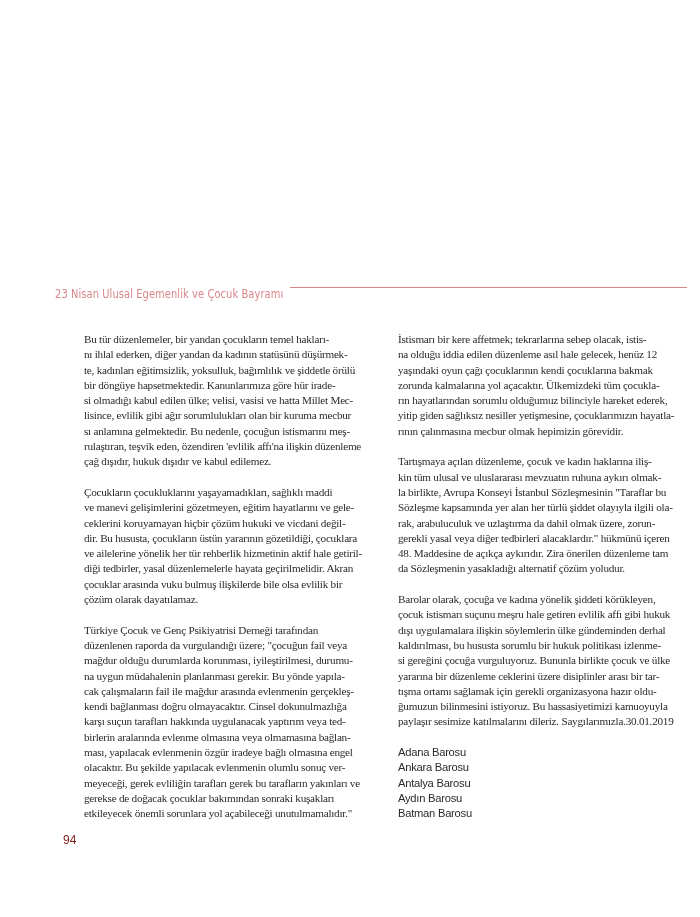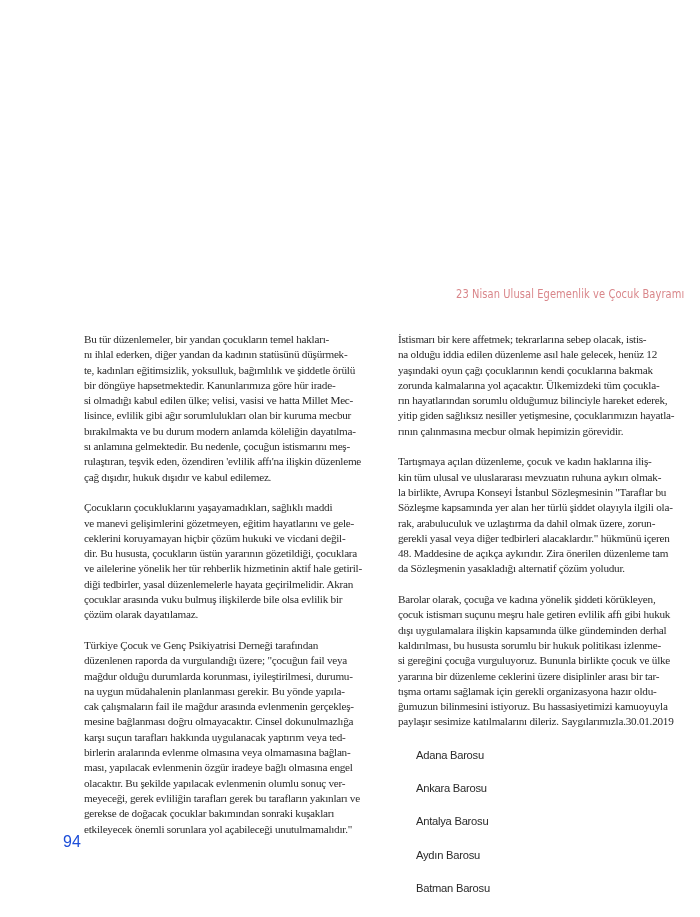--- a/index.html
+++ b/index.html
@@ -1,65 +1,64 @@
 <!DOCTYPE html>
 <html><head>
 <meta charset="utf-8">
 <style>
   html, body { margin: 0; padding: 0; background: #ffffff; }
   body { width: 700px; height: 917px; position: relative; overflow: hidden; font-family: "Liberation Sans", "DejaVu Sans", sans-serif; color: #2a2a2a; }
-  .header { position: absolute; left: 55px; top: 287px; width: 632px; height: 18px; display: flex; align-items: flex-end; flex-direction: column; }
+  .header { position: absolute; left: 55px; top: 287px; width: 632px; height: 18px; display: flex; align-items: flex-start; }
   .header-title { font-family: "DejaVu Sans", sans-serif; font-size: 11.5px; color: #d9868a; white-space: nowrap; letter-spacing: 0.1px; transform: scaleX(0.86); transform-origin: left center; margin-right: -34px; }
   .header-rule { flex: 1; height: 1px; background: #d9868a; margin-left: 4px; }
   .col { position: absolute; top: 332px; font-size: 11.2px; line-height: 15.3px; letter-spacing: -0.25px; text-align: left; }
   .col-left { left: 64px; width: 306px; }
   .col-right { left: 378px; width: 306px; }
   .para { margin: 0 0 15.3px 0; text-indent: 20px; }
   .line { display: block; white-space: nowrap; font-family: Liberation Serif, serif; }
-  .sig { margin: 18px; padding-left: 20px; }
-  .page-number { position: absolute; left: 63px; top: 833px; font-size: 16px; color: #1d4ed8; }
+  .sig { margin: 0; padding-left: 20px; }
+  .page-number { position: absolute; left: 63px; top: 833px; font-size: 12px; color: #7f1d1d; }
 </style>
 </head>
 <body>
 
 <div class="header">
   <span class="header-title">23 Nisan Ulusal Egemenlik ve Çocuk Bayramı</span>
   <span class="header-rule"></span>
 </div>
 
 <div class="col col-left" id="col-left">
     <p class="para">
       <span class="line">Bu tür düzenlemeler, bir yandan çocukların temel hakları-</span>
       <span class="line">nı ihlal ederken, diğer yandan da kadının statüsünü düşürmek-</span>
       <span class="line">te, kadınları eğitimsizlik, yoksulluk, bağımlılık ve şiddetle örülü</span>
       <span class="line">bir döngüye hapsetmektedir. Kanunlarımıza göre hür irade-</span>
       <span class="line">si olmadığı kabul edilen ülke; velisi, vasisi ve hatta Millet Mec-</span>
       <span class="line">lisince, evlilik gibi ağır sorumlulukları olan bir kuruma mecbur</span>
-      <span class="line">bırakılmakta ve bu durum modern anlamda köleliğin dayatılma-</span>
       <span class="line">sı anlamına gelmektedir. Bu nedenle, çocuğun istismarını meş-</span>
       <span class="line">rulaştıran, teşvik eden, özendiren 'evlilik affı'na ilişkin düzenleme</span>
       <span class="line">çağ dışıdır, hukuk dışıdır ve kabul edilemez.</span>
     </p>
     <p class="para">
       <span class="line">Çocukların çocukluklarını yaşayamadıkları, sağlıklı maddi</span>
       <span class="line">ve manevi gelişimlerini gözetmeyen, eğitim hayatlarını ve gele-</span>
       <span class="line">ceklerini koruyamayan hiçbir çözüm hukuki ve vicdani değil-</span>
       <span class="line">dir. Bu hususta, çocukların üstün yararının gözetildiği, çocuklara</span>
       <span class="line">ve ailelerine yönelik her tür rehberlik hizmetinin aktif hale getiril-</span>
       <span class="line">diği tedbirler, yasal düzenlemelerle hayata geçirilmelidir. Akran</span>
       <span class="line">çocuklar arasında vuku bulmuş ilişkilerde bile olsa evlilik bir</span>
       <span class="line">çözüm olarak dayatılamaz.</span>
     </p>
     <p class="para">
       <span class="line">Türkiye Çocuk ve Genç Psikiyatrisi Derneği tarafından</span>
       <span class="line">düzenlenen raporda da vurgulandığı üzere; "çocuğun fail veya</span>
       <span class="line">mağdur olduğu durumlarda korunması, iyileştirilmesi, durumu-</span>
       <span class="line">na uygun müdahalenin planlanması gerekir. Bu yönde yapıla-</span>
       <span class="line">cak çalışmaların fail ile mağdur arasında evlenmenin gerçekleş-</span>
-      <span class="line">mesine bağlanması doğru olmayacaktır. Cinsel dokunulmazlığa</span>
+      <span class="line">kendi bağlanması doğru olmayacaktır. Cinsel dokunulmazlığa</span>
       <span class="line">karşı suçun tarafları hakkında uygulanacak yaptırım veya ted-</span>
       <span class="line">birlerin aralarında evlenme olmasına veya olmamasına bağlan-</span>
       <span class="line">ması, yapılacak evlenmenin özgür iradeye bağlı olmasına engel</span>
       <span class="line">olacaktır. Bu şekilde yapılacak evlenmenin olumlu sonuç ver-</span>
       <span class="line">meyeceği, gerek evliliğin tarafları gerek bu tarafların yakınları ve</span>
       <span class="line">gerekse de doğacak çocuklar bakımından sonraki kuşakları</span>
       <span class="line">etkileyecek önemli sorunlara yol açabileceği unutulmamalıdır."</span>
     </p>
   </div>
 <div class="col col-right" id="col-right">
@@ -78,21 +77,21 @@
       <span class="line">la birlikte, Avrupa Konseyi İstanbul Sözleşmesinin "Taraflar bu</span>
       <span class="line">Sözleşme kapsamında yer alan her türlü şiddet olayıyla ilgili ola-</span>
       <span class="line">rak, arabuluculuk ve uzlaştırma da dahil olmak üzere, zorun-</span>
       <span class="line">gerekli yasal veya diğer tedbirleri alacaklardır." hükmünü içeren</span>
       <span class="line">48. Maddesine de açıkça aykırıdır. Zira önerilen düzenleme tam</span>
       <span class="line">da Sözleşmenin yasakladığı alternatif çözüm yoludur.</span>
     </p>
     <p class="para">
       <span class="line">Barolar olarak, çocuğa ve kadına yönelik şiddeti körükleyen,</span>
       <span class="line">çocuk istismarı suçunu meşru hale getiren evlilik affı gibi hukuk</span>
-      <span class="line">dışı uygulamalara ilişkin kapsamında ülke gündeminden derhal</span>
+      <span class="line">dışı uygulamalara ilişkin söylemlerin ülke gündeminden derhal</span>
       <span class="line">kaldırılması, bu hususta sorumlu bir hukuk politikası izlenme-</span>
       <span class="line">si gereğini çocuğa vurguluyoruz. Bununla birlikte çocuk ve ülke</span>
       <span class="line">yararına bir düzenleme ceklerini üzere disiplinler arası bir tar-</span>
       <span class="line">tışma ortamı sağlamak için gerekli organizasyona hazır oldu-</span>
       <span class="line">ğumuzun bilinmesini istiyoruz. Bu hassasiyetimizi kamuoyuyla</span>
       <span class="line">paylaşır sesimize katılmalarını dileriz. Saygılarımızla.30.01.2019</span>
     </p>
     <div>
       <p class="sig">Adana Barosu</p>
       <p class="sig">Ankara Barosu</p>

